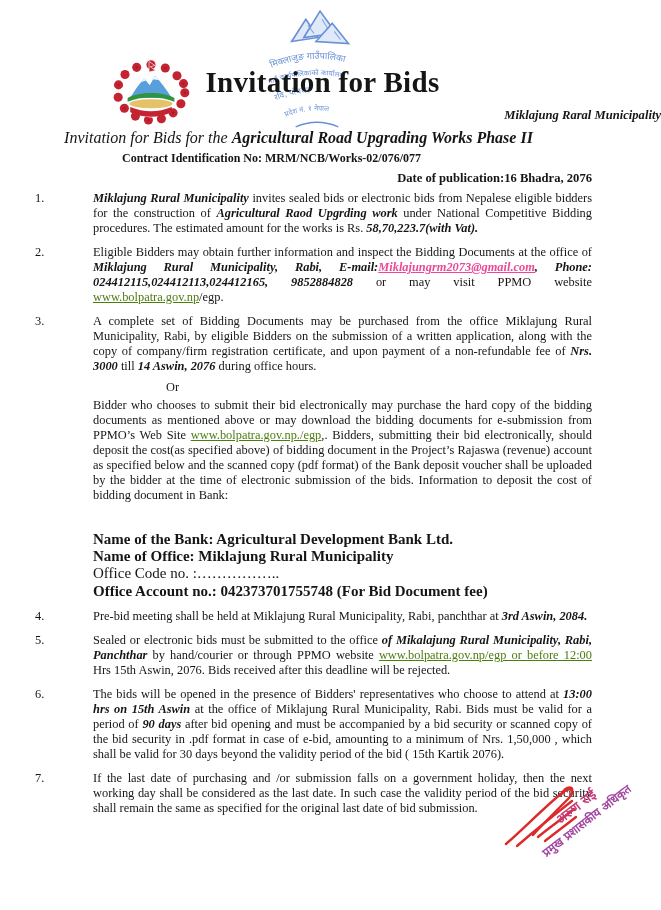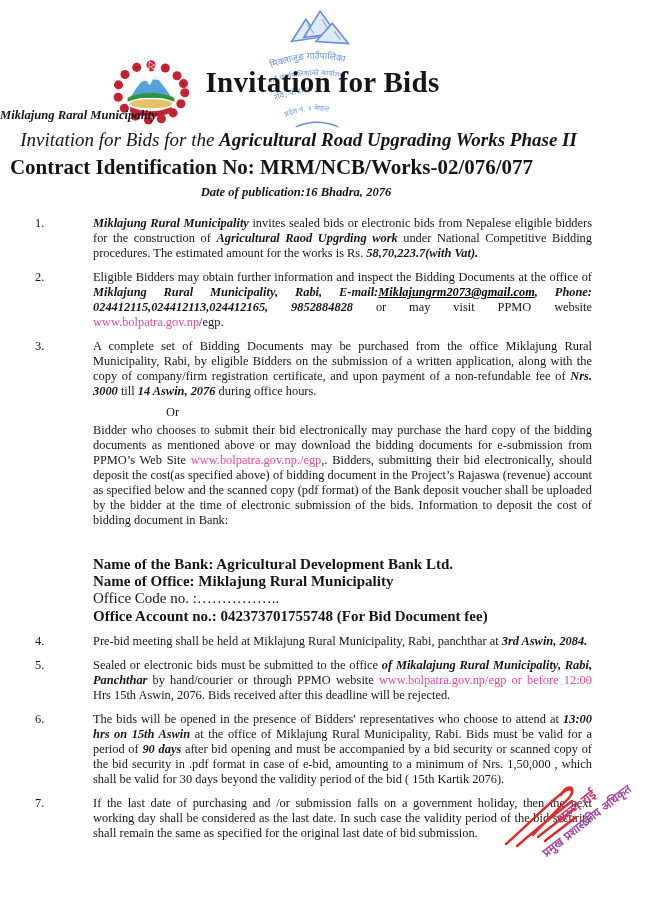--- a/index.html
+++ b/index.html
@@ -6,38 +6,38 @@
   .page{
     width:661px;height:910px;background:#ffffff;position:relative;overflow:hidden;
     font-family:"Liberation Serif","DejaVu Serif",serif;color:#151515;margin:0 auto;
   }
   
   .emblem{position:absolute;left:112px;top:60px;width:78px;height:68px;z-index:2;}
   .watermark{position:absolute;left:261px;top:5px;width:112px;height:134px;opacity:.82;z-index:1;}
   
   .header{position:relative;z-index:3;padding-top:66px;}
   .title{text-align:center;font-size:29px;font-weight:bold;margin:0 16px 9px 0;letter-spacing:.3px;}
-  .muni{text-align:left;font-weight:bold;font-style:italic;font-size:12.6px;margin:0 0 6px 0;}
-  .subtitle{text-align:center;font-style:italic;font-size:19px;margin:0 64px 4px 0;}
+  .muni{text-align:right;font-weight:bold;font-style:italic;font-size:12.6px;margin:0 0 6px 0;}
+  .subtitle{text-align:center;font-style:italic;font-size:16px;margin:0 64px 4px 0;}
   .subtitle .bold-part{font-weight:bold;}
-  .contract{text-align:center;font-weight:bold;font-size:21px;margin:0 118px 5px 0;}
-  .pubdate{text-align:center;font-weight:bold;font-size:12.6px;margin:2px 69px 16px 0;font-style:italic;}
+  .contract{text-align:center;font-weight:bold;font-size:12px;margin:0 118px 5px 0;}
+  .pubdate{text-align:right;font-weight:bold;font-size:12.6px;margin:2px 69px 5px 0;}
   
   .list{margin:2px 0 0 35px;width:557px;position:relative;z-index:3;}
   .item{display:flex;margin-bottom:9px;}
   .num{width:58px;flex:none;font-size:12.4px;line-height:15px;}
   .txt-col{width:499px;}
   .txt{text-align:justify;font-size:12.4px;line-height:15px;}
   .or-label{font-size:12.4px;line-height:15px;margin:6px 0 3px 73px;}
   .bank{margin-top:28px;font-size:15px;line-height:17.2px;}
   .seg.b{font-weight:bold;}
   .seg.i{font-style:italic;}
   .seg.bi{font-weight:bold;font-style:italic;}
-  .seg.link{color:#ec4899;cursor:pointer;}
-  .seg.bilink{font-weight:bold;font-style:italic;color:#000000;text-decoration:underline;cursor:pointer;}
+  .seg.link{color:#4d7c0f;text-decoration:underline;cursor:pointer;}
+  .seg.bilink{font-weight:bold;font-style:italic;color:#ec4899;text-decoration:underline;cursor:pointer;}
   
   .sig-svg{position:absolute;left:498px;top:780px;width:108px;height:80px;z-index:4;}
   .sig-stamp{
     position:absolute;left:520px;top:818px;width:168px;text-align:center;z-index:4;
     transform:rotate(-38deg);transform-origin:40px 40px;
     font-family:"DejaVu Sans","Liberation Sans",sans-serif;
   }
   .sig-name{font-size:13px;font-weight:bold;color:#c43b77;}
   .sig-role{font-size:11.5px;font-weight:bold;color:#a144a0;margin-top:1px;}
 </style>

